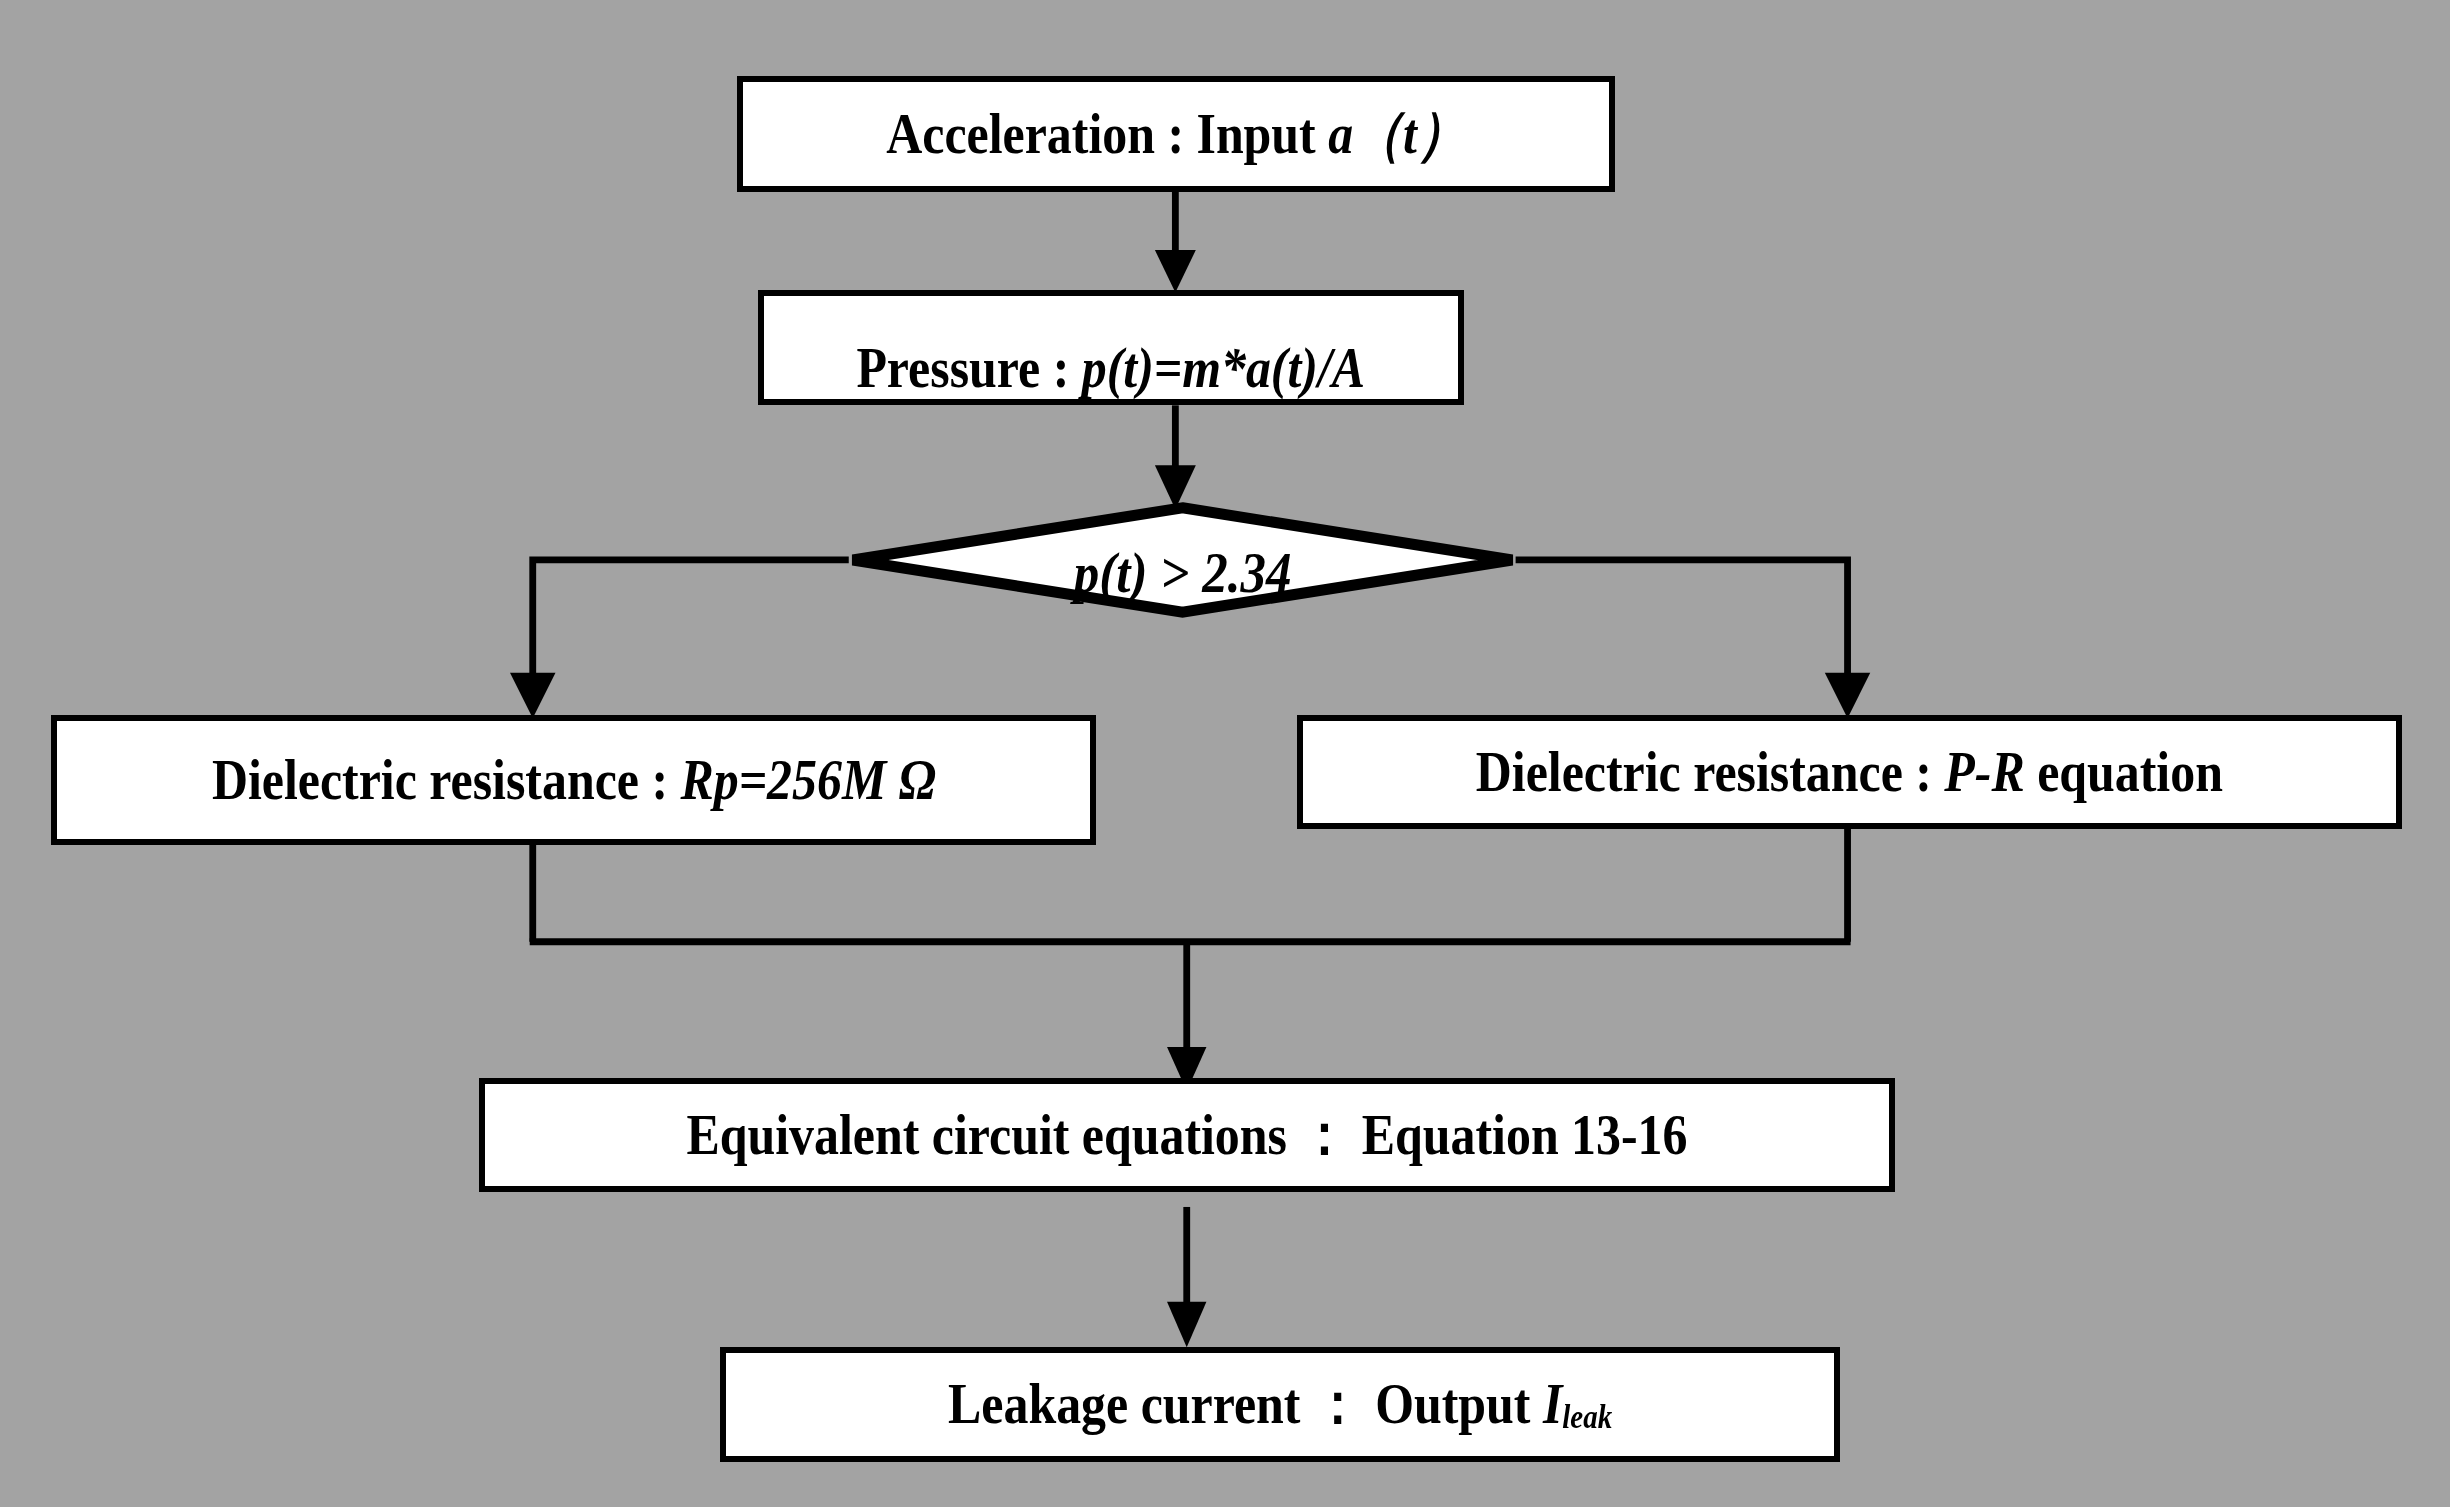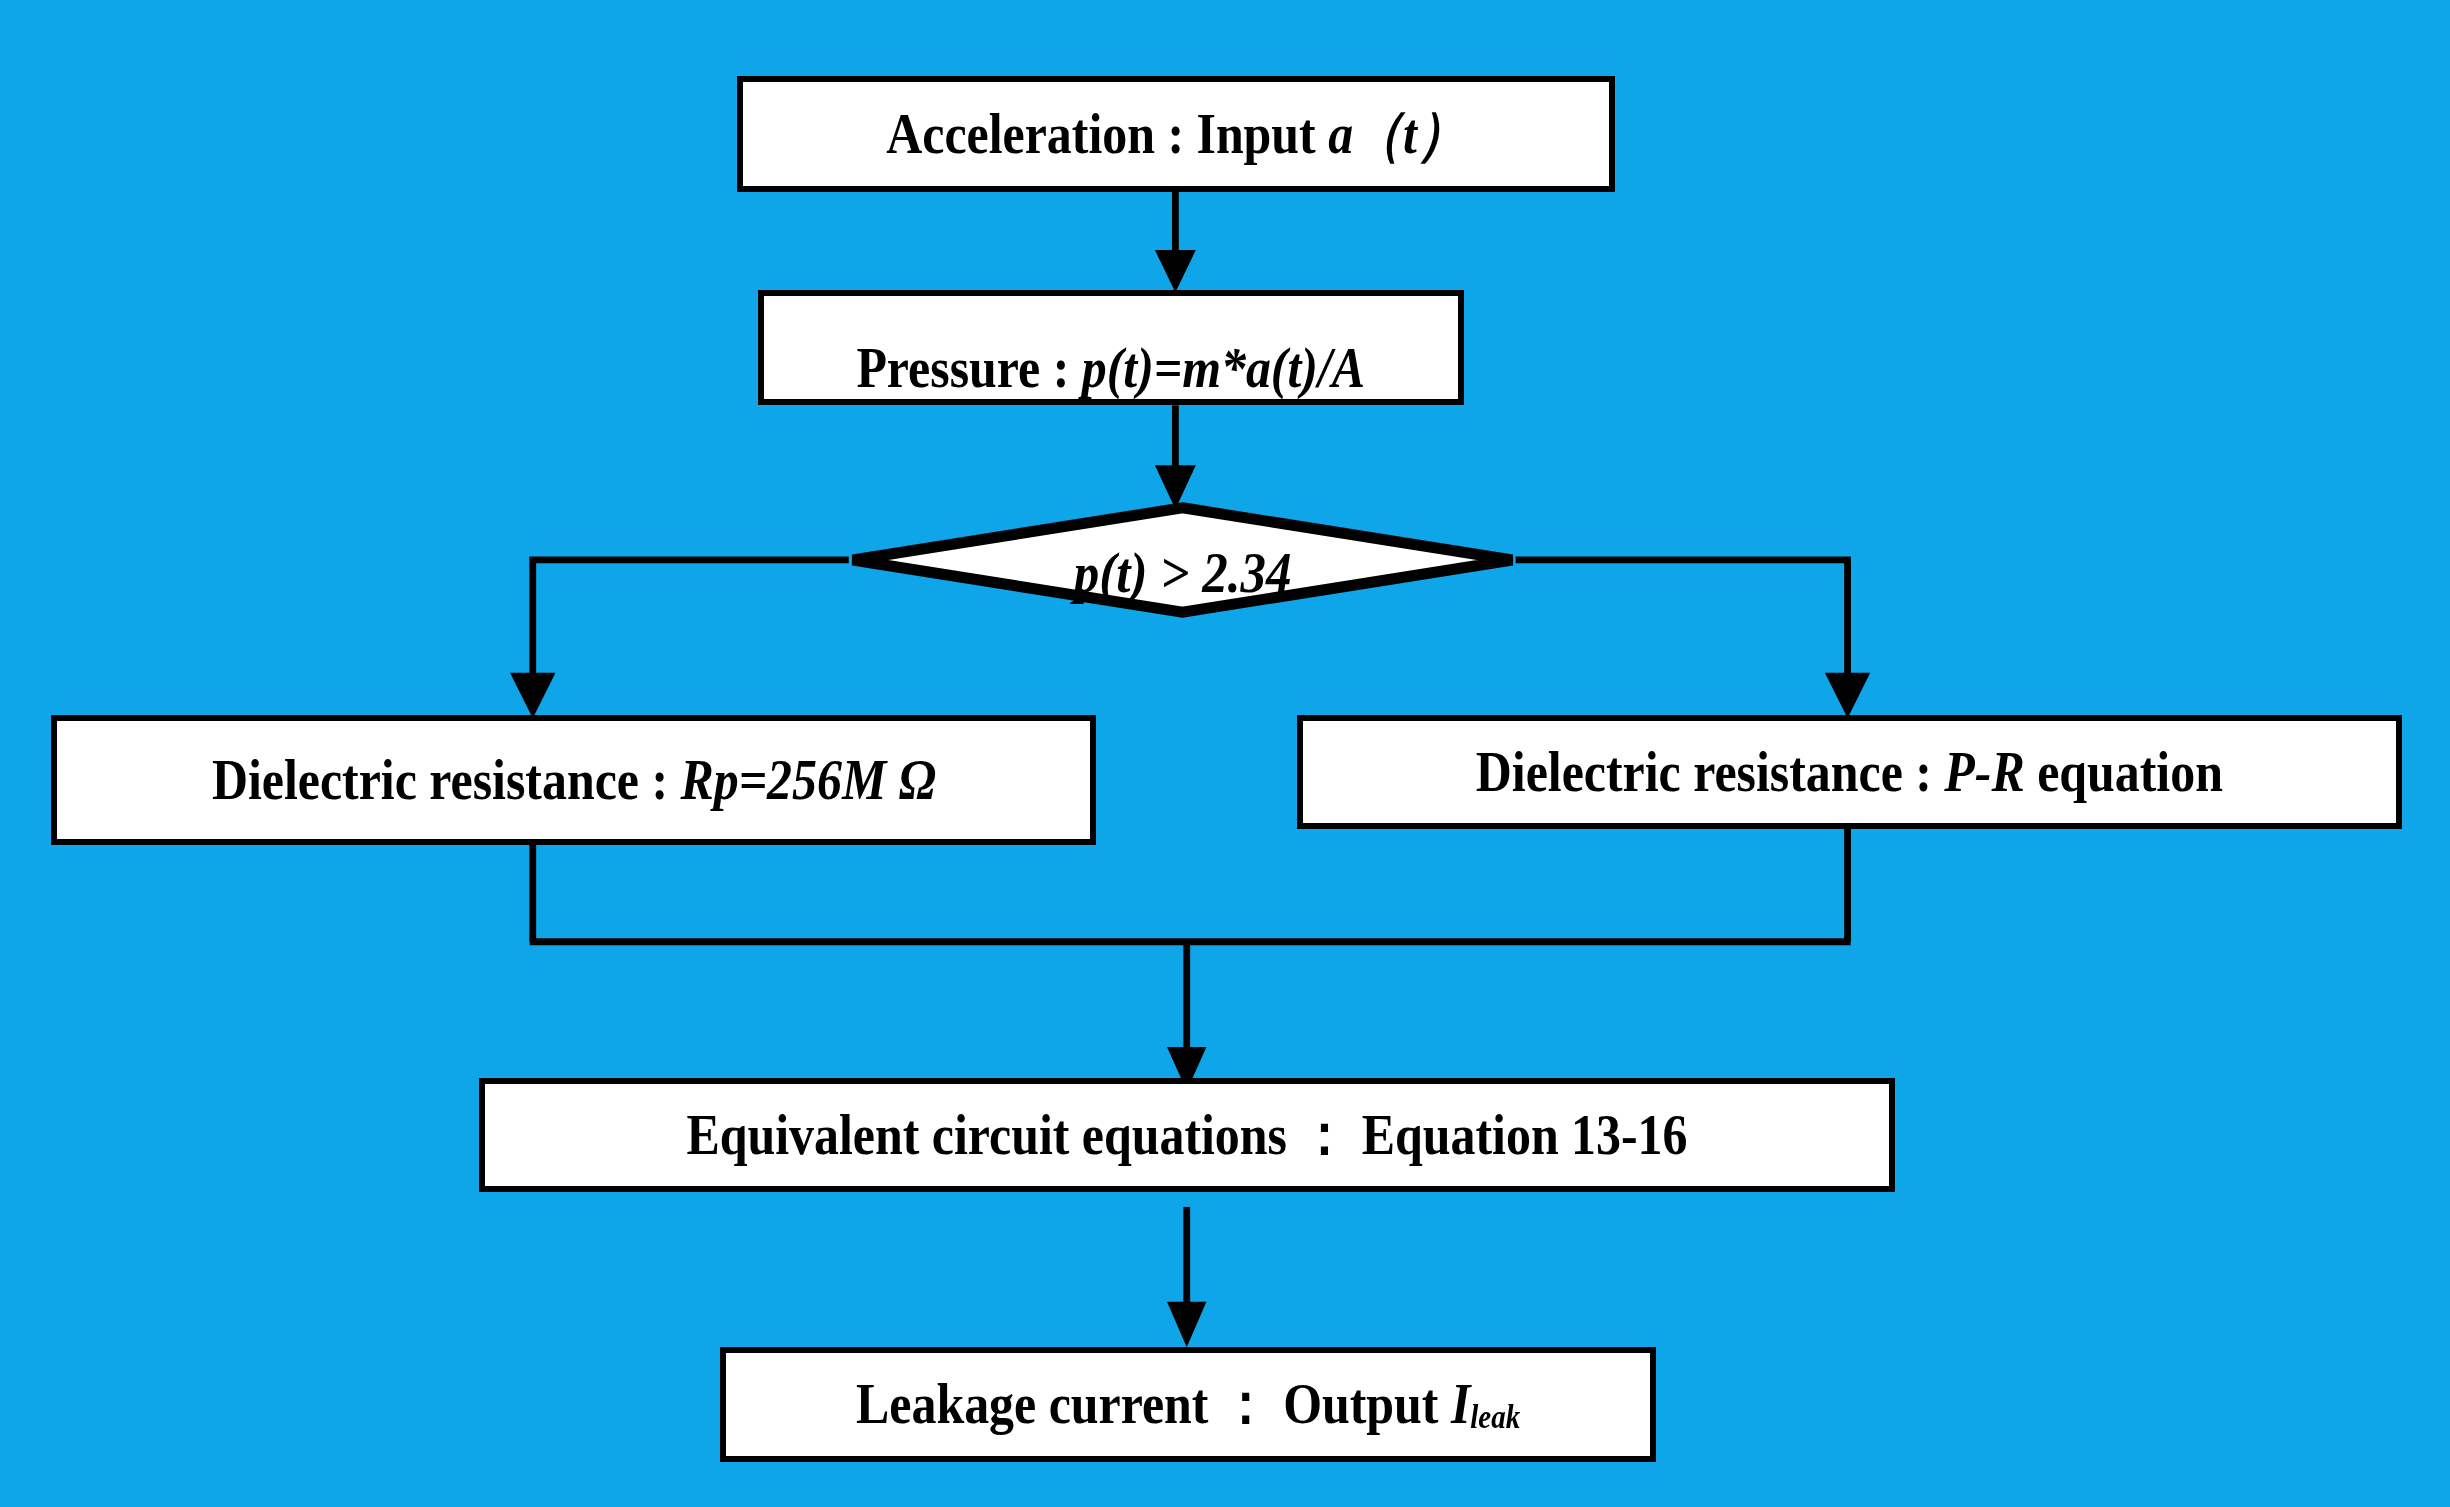--- a/index.html
+++ b/index.html
@@ -7,21 +7,21 @@
     padding: 0;
     background: #ffffff;
   }
   body {
     font-family: "Liberation Serif", "DejaVu Serif", serif;
   }
   #canvas {
     position: relative;
     width: 2450px;
     height: 1507px;
-    background: #0ea5e9;
+    background: #a3a3a3;
     overflow: hidden;
   }
   .node {
     position: absolute;
     box-sizing: border-box;
     border: 6.8px solid #000000;
     background: #ffffff;
     display: flex;
     align-items: center;
     justify-content: center;
@@ -42,21 +42,21 @@
     vertical-align: baseline;
     position: relative;
     top: 0.16em;
   }
   
   #node-acceleration { left: 737px;  top: 76px;  width: 878px; height: 116px; font-size: 58px; }
   #node-pressure     { left: 758px; top: 290px;  width: 706px; height: 115px; font-size: 58px; align-items: flex-end; }
   #node-left-res     { left: 51px;   top: 715px;  width: 1045px; height: 130px; font-size: 58px; }
   #node-right-res    { left: 1297px; top: 715px;  width: 1105px; height: 114px; font-size: 58px; }
   #node-eqcircuit    { left: 479px;  top: 1078px; width: 1416px; height: 114px; font-size: 58px; }
-  #node-leakage      { left: 720px;  top: 1347px; width: 936px; height: 115px; font-size: 58px; }
+  #node-leakage      { left: 720px;  top: 1347px; width: 1120px; height: 115px; font-size: 58px; }
 
   
   #node-decision {
     position: absolute;
     left: 849px;
     top: 504px;
     width: 667px;
     height: 112px;
   }
   #node-decision svg { display: block; width: 100%; height: 100%; overflow: visible; }

